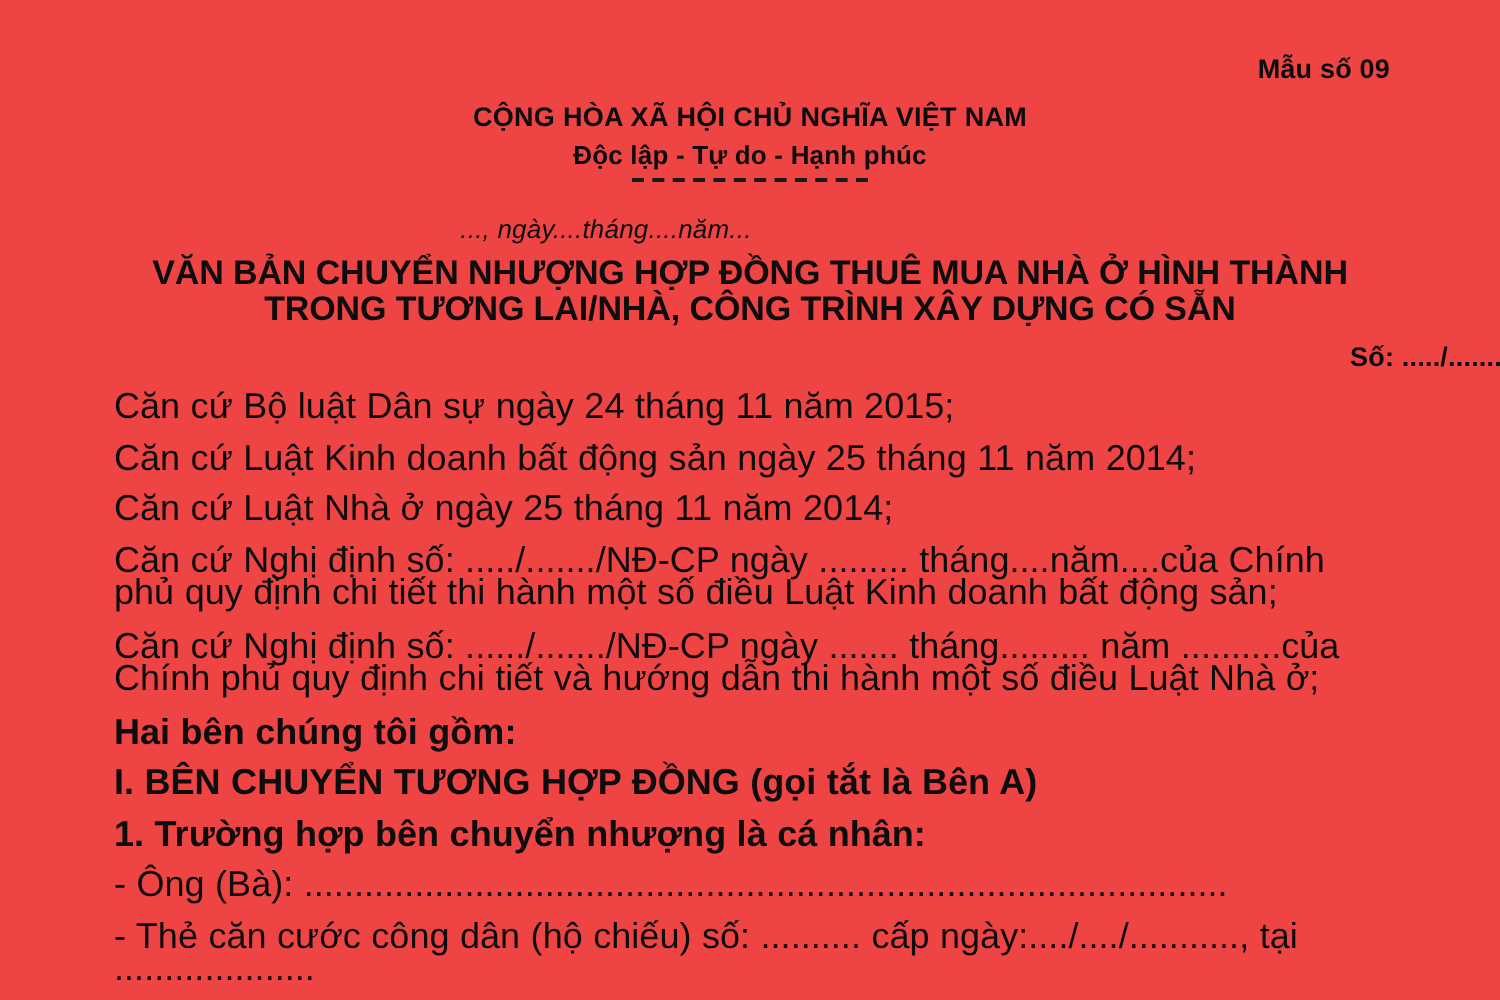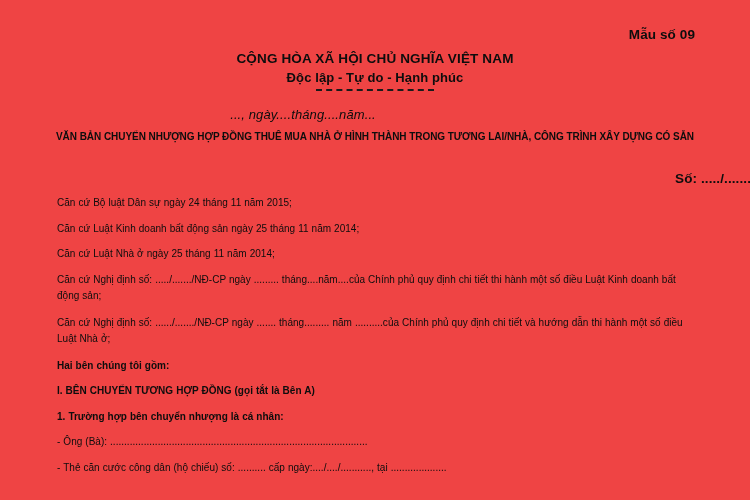--- a/index.html
+++ b/index.html
@@ -78,21 +78,21 @@
     white-space: nowrap;
   }
 
   
   .doc-title {
     position: absolute;
     top: 128px;
     left: 55px;
     width: 640px;
     text-align: center;
-    font-size: 10px;
+    font-size: 17px;
     font-weight: bold;
     line-height: 18px;
     letter-spacing: -0.05px;
   }
 
   
   .doc-number {
     position: absolute;
     top: 171px;
     left: 1px;
@@ -105,21 +105,21 @@
   }
 
   
   .body-block {
     position: absolute;
     top: 195px;
     left: 57px;
     width: 638px;
   }
   .para {
-    font-size: 10px;
+    font-size: 18px;
     line-height: 16.5px;
     letter-spacing: 0.02px;
     margin-bottom: 9px;
     text-align: left;
     word-spacing: 0.2px;
   }
   .para.bold {
     font-weight: bold;
   }
   .para.tight {

